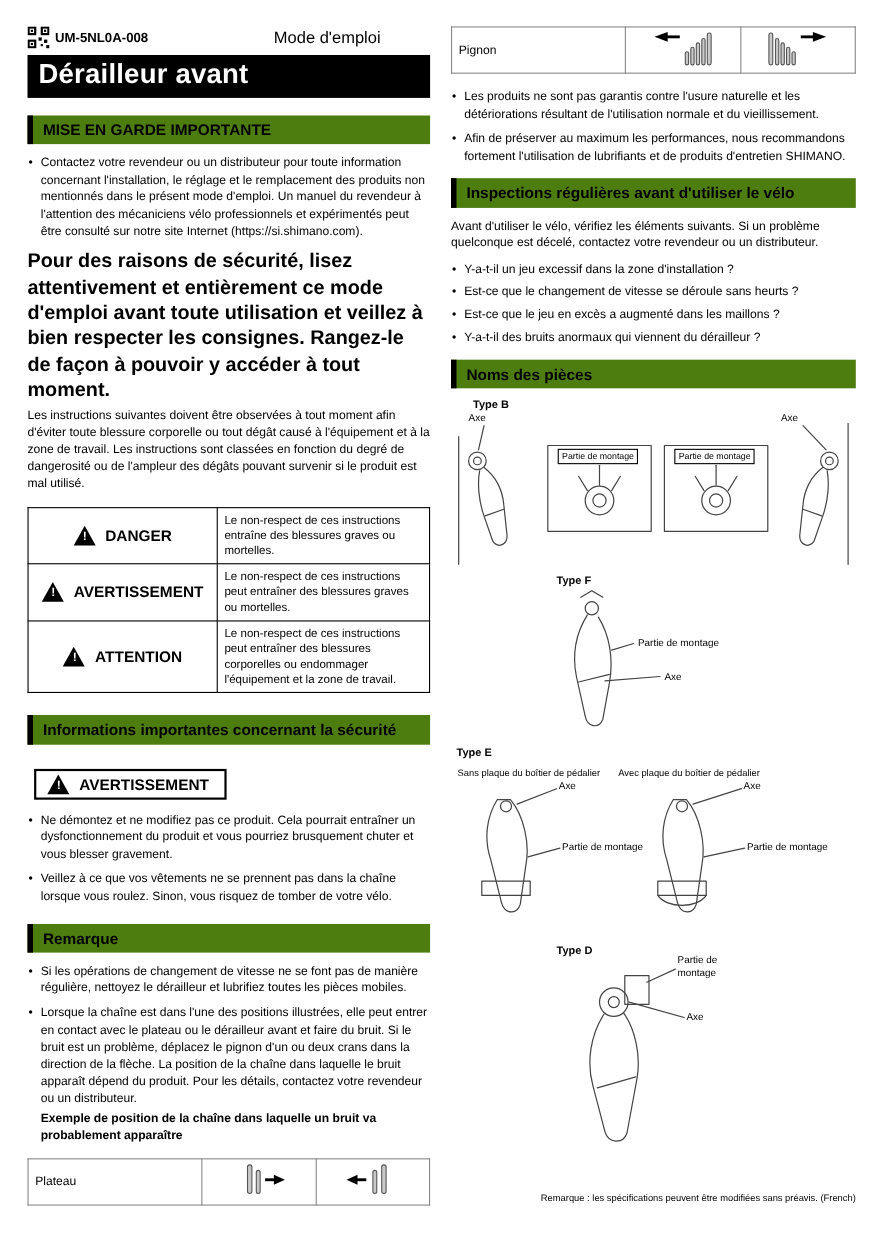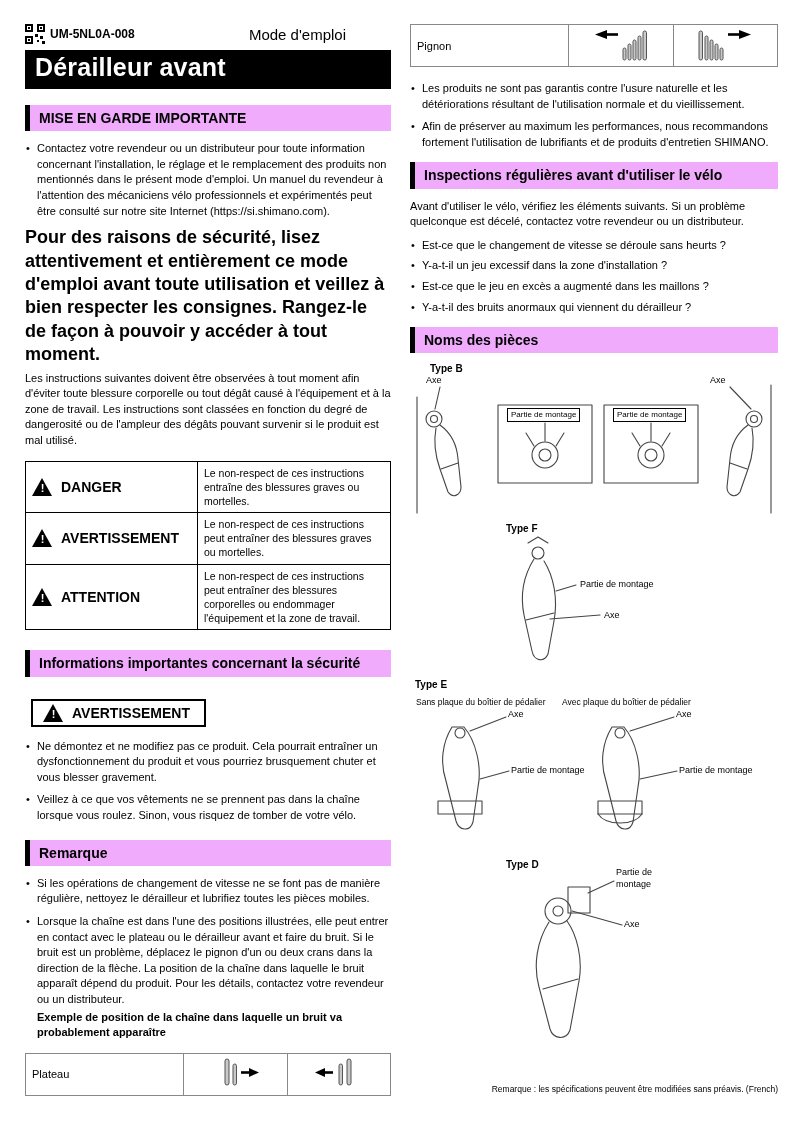--- a/index.html
+++ b/index.html
@@ -19,41 +19,41 @@
   .doc-id { font-size:12px; margin-left:5px;font-weight:bold; }
   .doc-type { margin-left:auto; margin-right:45px; font-size:15px; }
   .title-banner {
     margin-top:6px; background:#000; color:#fff;
     font-size:25px; font-weight:bold; padding:3px 10px 7px;
     letter-spacing:0.2px;
   }
 
   
   .section-header {
-    background:#f0abfc; border-left:5px solid #000;
+    background:#4d7c0f; border-left:5px solid #000;
     font-weight:bold; font-size:14px; line-height:1.3;
     padding:4px 9px; margin-top:16px; margin-bottom:10px;
   }
 
   
   .body-text { font-size:11px; line-height:1.42; margin-top:4px; }
   .lead-bold { font-size:18px; font-weight:bold; line-height:1.3; margin-top:6px; }
   ul.bullets { list-style:none; margin-top:8px; }
   ul.bullets li {
     position:relative; padding-left:12px;
     font-size:11px; line-height:1.42; margin-bottom:7px;
   }
   ul.bullets li::before { content:"\2022"; position:absolute; left:1px; top:0; }
   .example-bold { font-size:11px; font-weight:bold; line-height:1.42; padding-left:12px; }
 
   
   table.hazard { border-collapse:collapse; width:100%; margin-top:12px; }
   table.hazard td { border:1px solid #000; padding:4px 6px; vertical-align:middle; }
   td.hazard-label { width:172px; }
-  .hazard-label-inner { display:flex; align-items:center; gap:8px; font-weight:bold; font-size:14px; }
+  .hazard-label-inner { display:flex; align-items:center; gap:8px; font-weight:bold; font-size:14px;justify-content:center; }
   td.hazard-text { font-size:10.5px; line-height:1.35; }
 
   
   .warn-tri { position:relative; display:inline-block; width:21px; height:18px; flex:0 0 21px; }
   .warn-tri::before {
     content:""; position:absolute; left:0; top:0;
     border-left:10.5px solid transparent; border-right:10.5px solid transparent;
     border-bottom:18px solid #000;
   }
   .warn-tri::after {
@@ -269,22 +269,22 @@
     <ul class="bullets" style="margin-top:14px;">
       <li>Les produits ne sont pas garantis contre l'usure naturelle et les détériorations résultant de l'utilisation normale et du vieillissement.</li>
       <li>Afin de préserver au maximum les performances, nous recommandons fortement l'utilisation de lubrifiants et de produits d'entretien SHIMANO.</li>
     </ul>
 
     <div class="section-header" style="margin-top:12px;">Inspections régulières avant d'utiliser le vélo</div>
 
     <p class="body-text" style="margin-top:8px;">Avant d'utiliser le vélo, vérifiez les éléments suivants. Si un problème quelconque est décelé, contactez votre revendeur ou un distributeur.</p>
 
     <ul class="bullets" style="margin-top:8px;">
+      <li style="margin-bottom:5px;">Y-a-t-il un jeu excessif dans la zone d'installation ?</li>
       <li style="margin-bottom:5px;">Est-ce que le changement de vitesse se déroule sans heurts ?</li>
-      <li style="margin-bottom:5px;">Y-a-t-il un jeu excessif dans la zone d'installation ?</li>
       <li style="margin-bottom:5px;">Est-ce que le jeu en excès a augmenté dans les maillons ?</li>
       <li style="margin-bottom:5px;">Y-a-t-il des bruits anormaux qui viennent du dérailleur ?</li>
     </ul>
 
     <div class="section-header" style="margin-top:12px;">Noms des pièces</div>
 
     <div class="diag" style="height:152px; margin-top:10px;">
       <svg class="art" width="368" height="152" viewBox="0 0 368 152">
         <g stroke="#444" fill="none" stroke-width="1.1" stroke-linecap="round" stroke-linejoin="round">
           <line x1="7" y1="34" x2="7" y2="150"></line>

